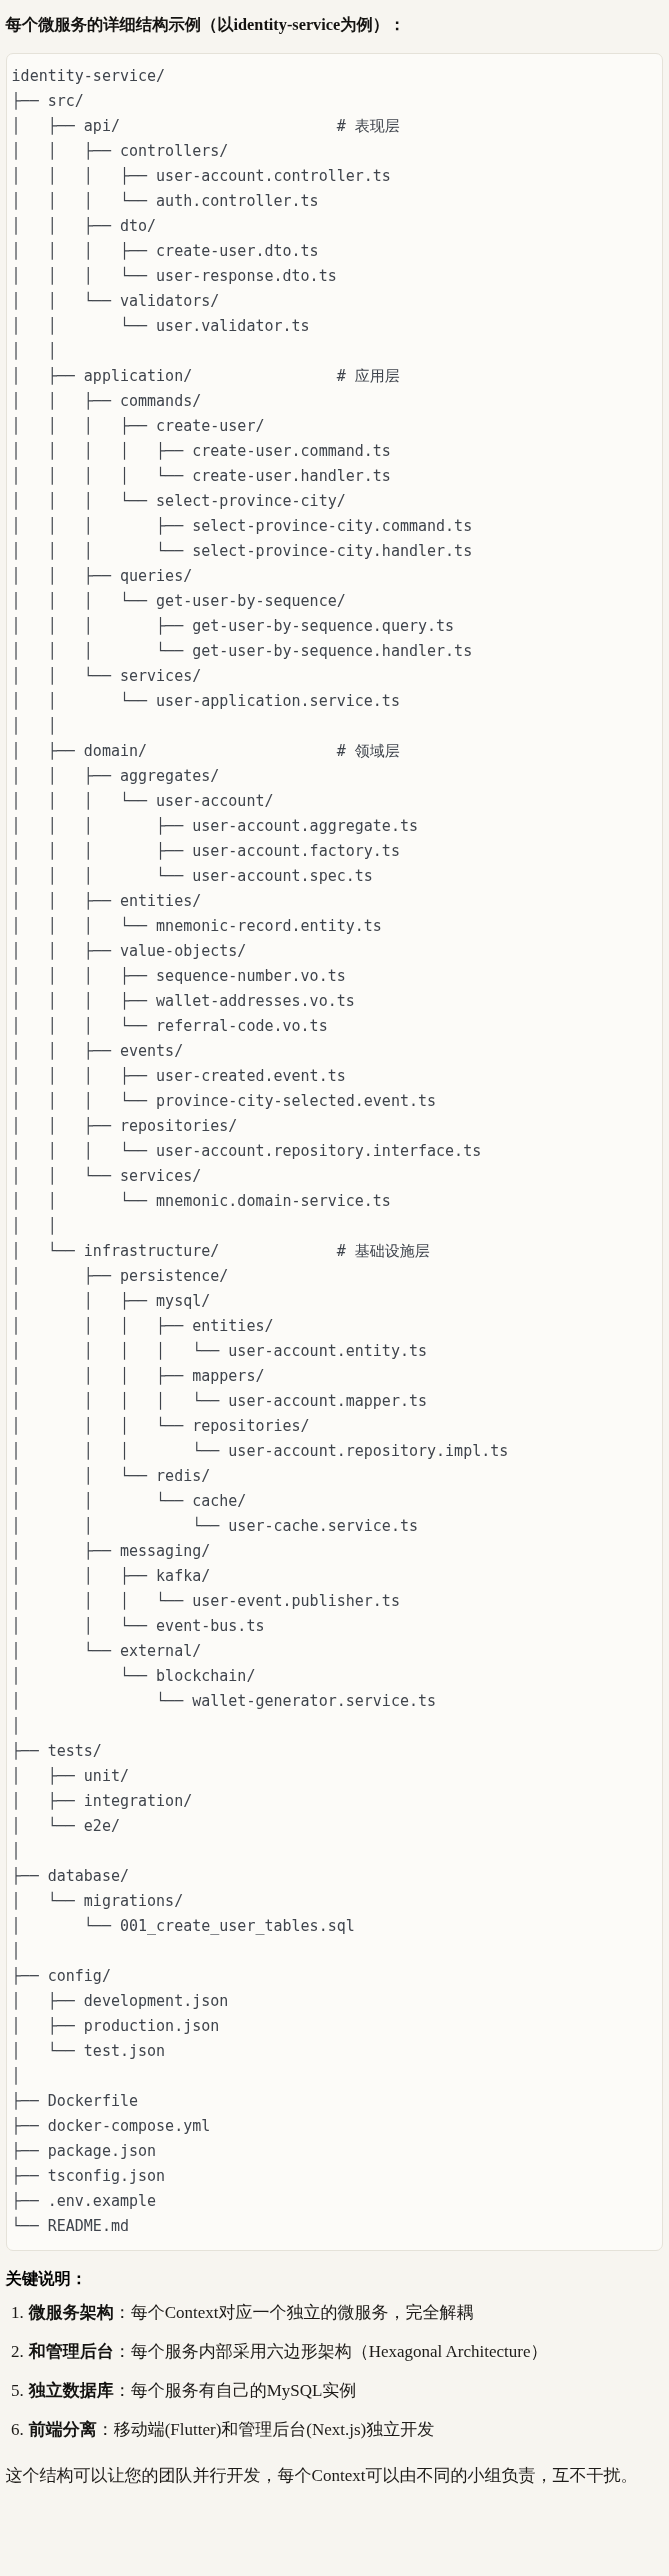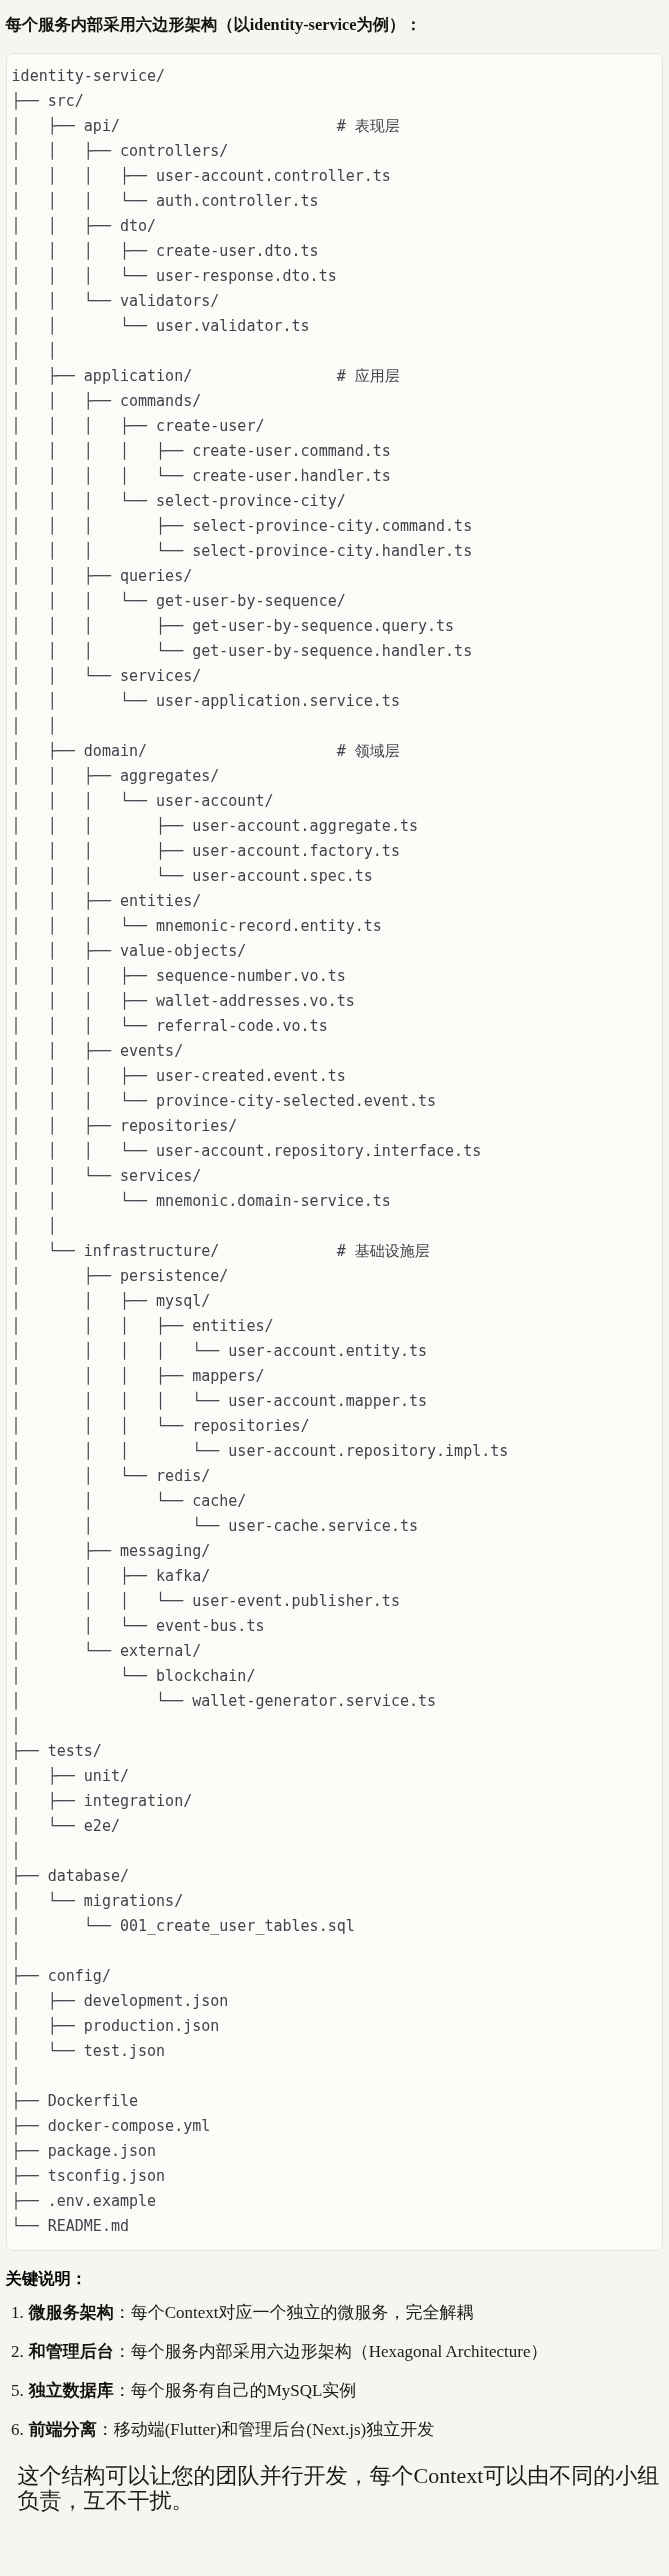--- a/index.html
+++ b/index.html
@@ -42,29 +42,29 @@
   }
   .note-item {
     font-size: 17px;
     line-height: 24px;
     margin: 0 0 15px 4px;
     padding-left: 1.3px;
   }
   .note-num { margin-right: 5px; }
   .note-label { font-weight: 700; color: #141311; }
   .footer-para {
-    font-size: 22px;
+    font-size: 17px;
     line-height: 25px;
-    margin: 21px 0 0 12px;
+    margin: 21px 0 0 0;
   }
 </style>
 </head>
 <body>
 
-<h2 class="page-title">每个服务内部采用六边形架构（以identity-service为例）：</h2>
+<h2 class="page-title">每个微服务的详细结构示例（以identity-service为例）：</h2>
 
 <div class="code-block">
   <pre>identity-service/
 ├── src/
 │   ├── api/                        # 表现层
 │   │   ├── controllers/
 │   │   │   ├── user-account.controller.ts
 │   │   │   └── auth.controller.ts
 │   │   ├── dto/
 │   │   │   ├── create-user.dto.ts

